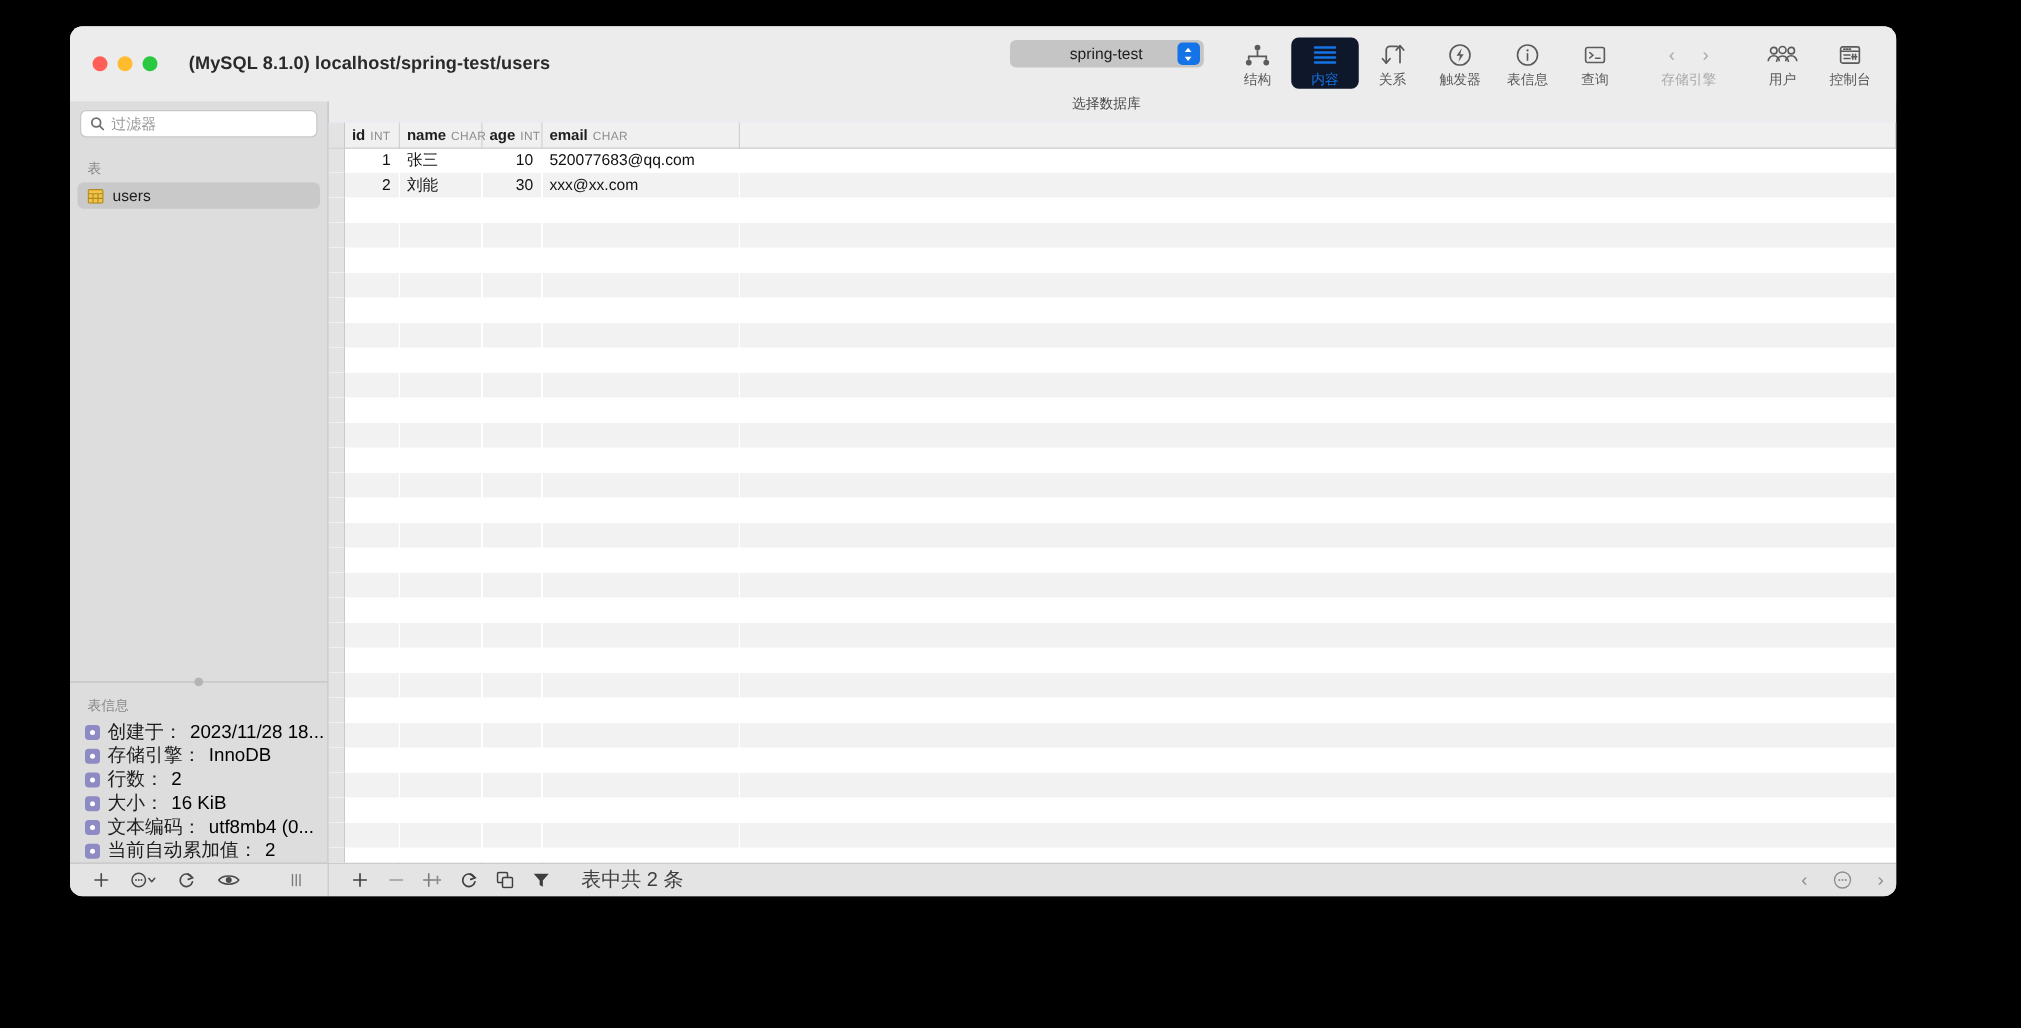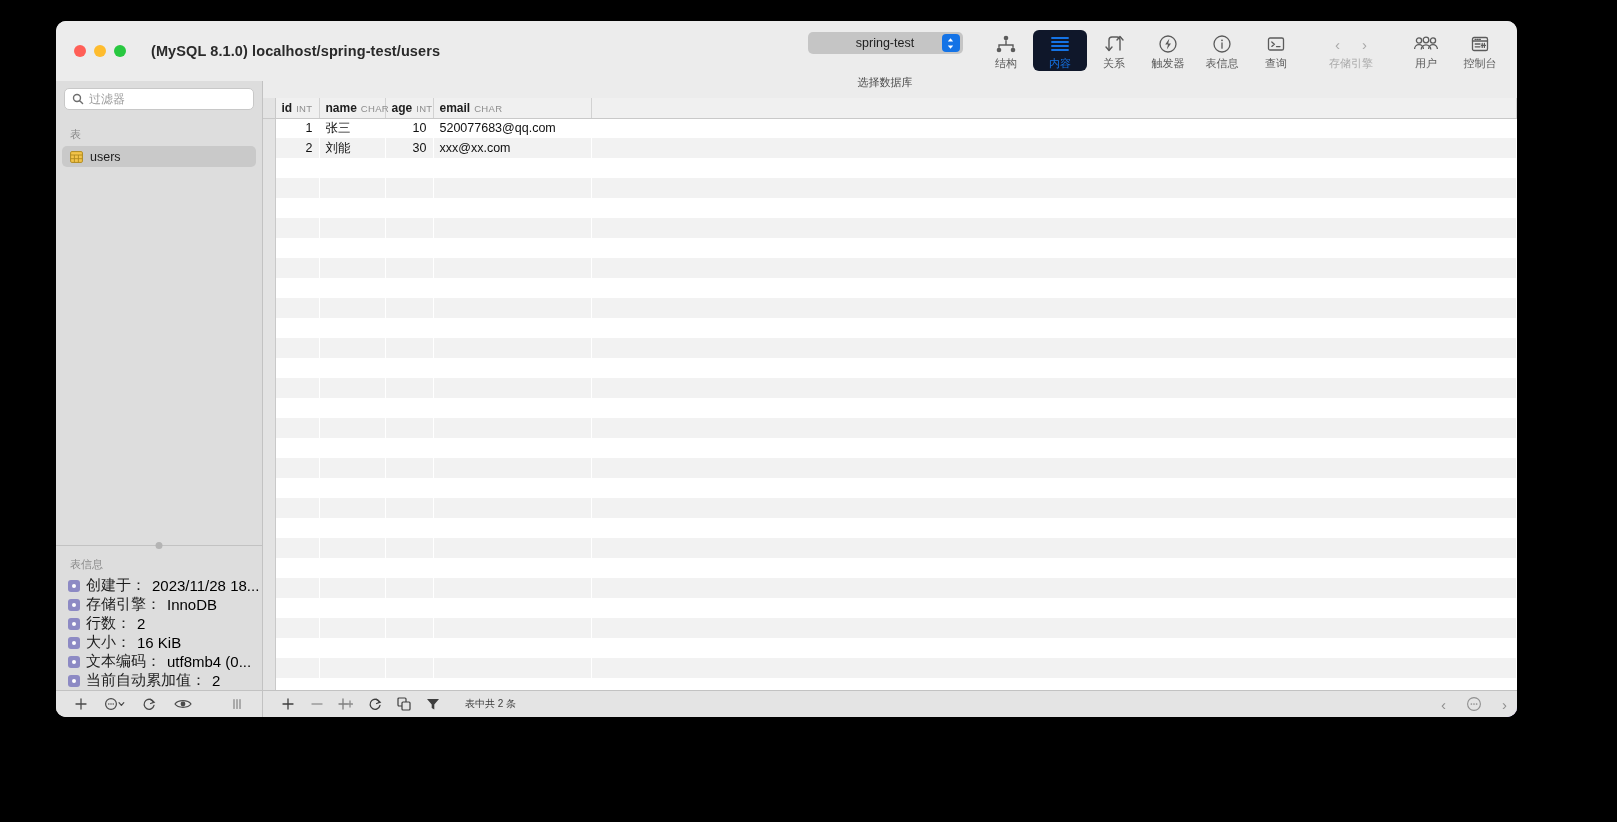--- a/index.html
+++ b/index.html
@@ -153,21 +153,21 @@
   tr.even td { background: #f2f2f2; }
   tr.odd td.gutter, tr.even td.gutter { background: #e3e3e3; }
 
   #content-bottombar {
     height: 27px; flex: 0 0 27px;
     background: #e4e4e4; border-top: 1px solid #c2c2c2;
     display: flex; align-items: center; padding: 0 10px;
     color: #3e3e3e; font-size: 15px;
   }
   .cb-btn { width: 29px; text-align: center; display:flex; align-items:center; justify-content:center; }
-  .cb-status { font-size: 10px; color: #3e3e3e; margin-left: 18px; }
+  .cb-status { font-size: 16px; color: #3e3e3e; margin-left: 18px; }
   .cb-right { margin-left: auto; display: flex; align-items: center; gap: 20px; color: #8f8f8f; }
   svg { display: block; }
 </style>
 </head>
 <body>
 
 <div id="window">
 
   <div id="titlebar">
     <div class="lights">

